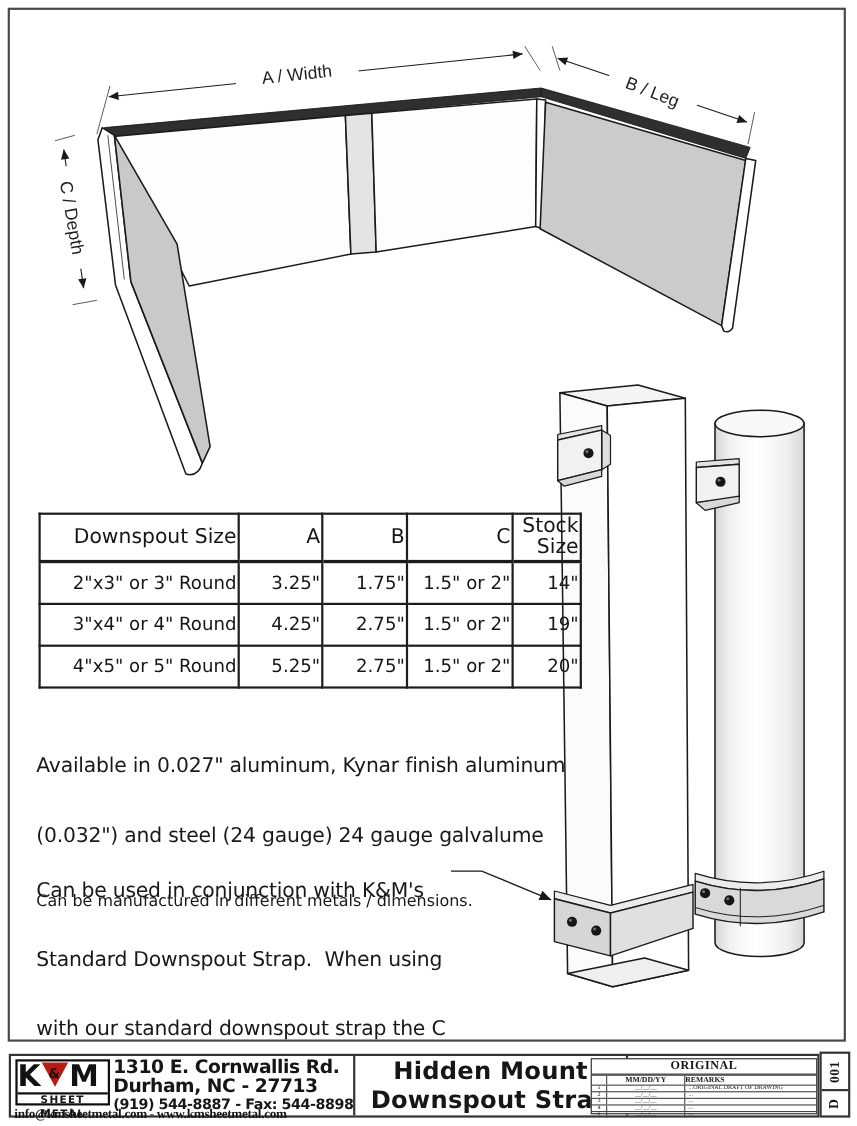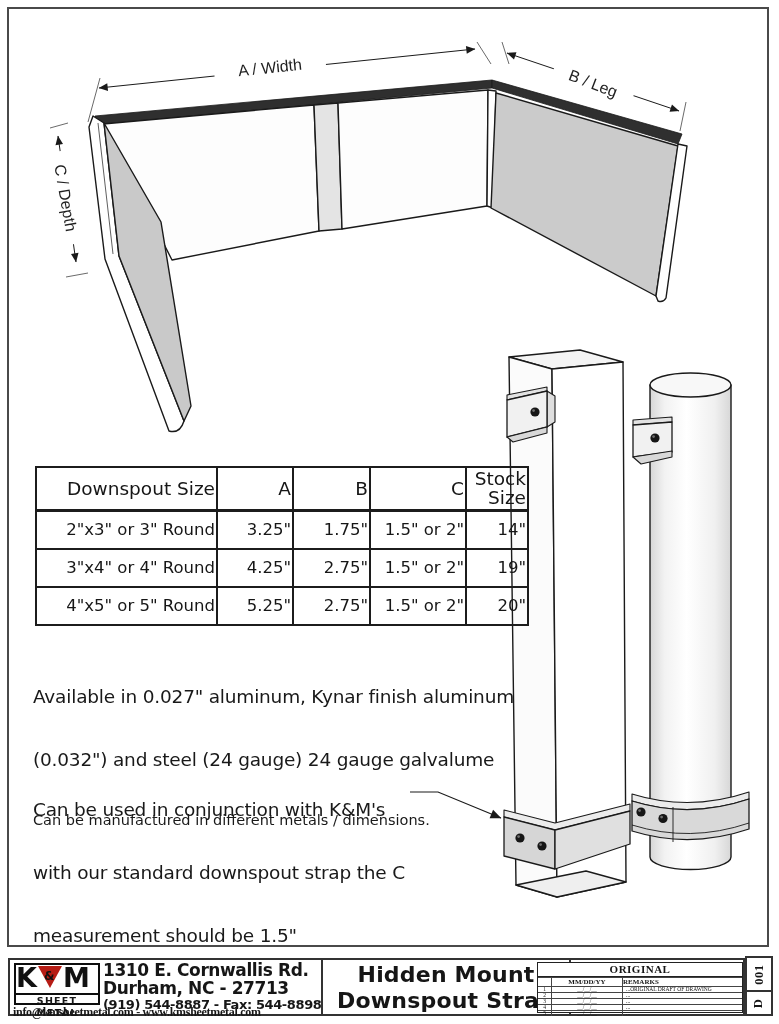--- a/index.html
+++ b/index.html
@@ -229,20 +229,21 @@
   </table>
 
   <div class="note note1">
     <div class="note-line">Available in 0.027" aluminum, Kynar finish aluminum</div>
     <div class="note-line">(0.032") and steel (24 gauge) 24 gauge galvalume</div>
     <div class="note-line-small">Can be manufactured in different metals / dimensions.</div>
   </div>
 
   <div class="note note2">
     <div class="note-line">Can be used in conjunction with K&amp;M's</div>
+    <div class="note-line">Standard Downspout Strap.  When using</div>
     <div class="note-line">with our standard downspout strap the C</div>
     <div class="note-line">measurement should be 1.5"</div>
   </div>
 
   <div class="title-block">
 
     <div class="logo-box">
       <div class="logo-top">
         <svg width="78" height="24" viewBox="0 0 78 24">
           <text x="0" y="22" font-size="27" font-weight="bold" fill="#111" font-family="DejaVu Sans, sans-serif">K</text>

